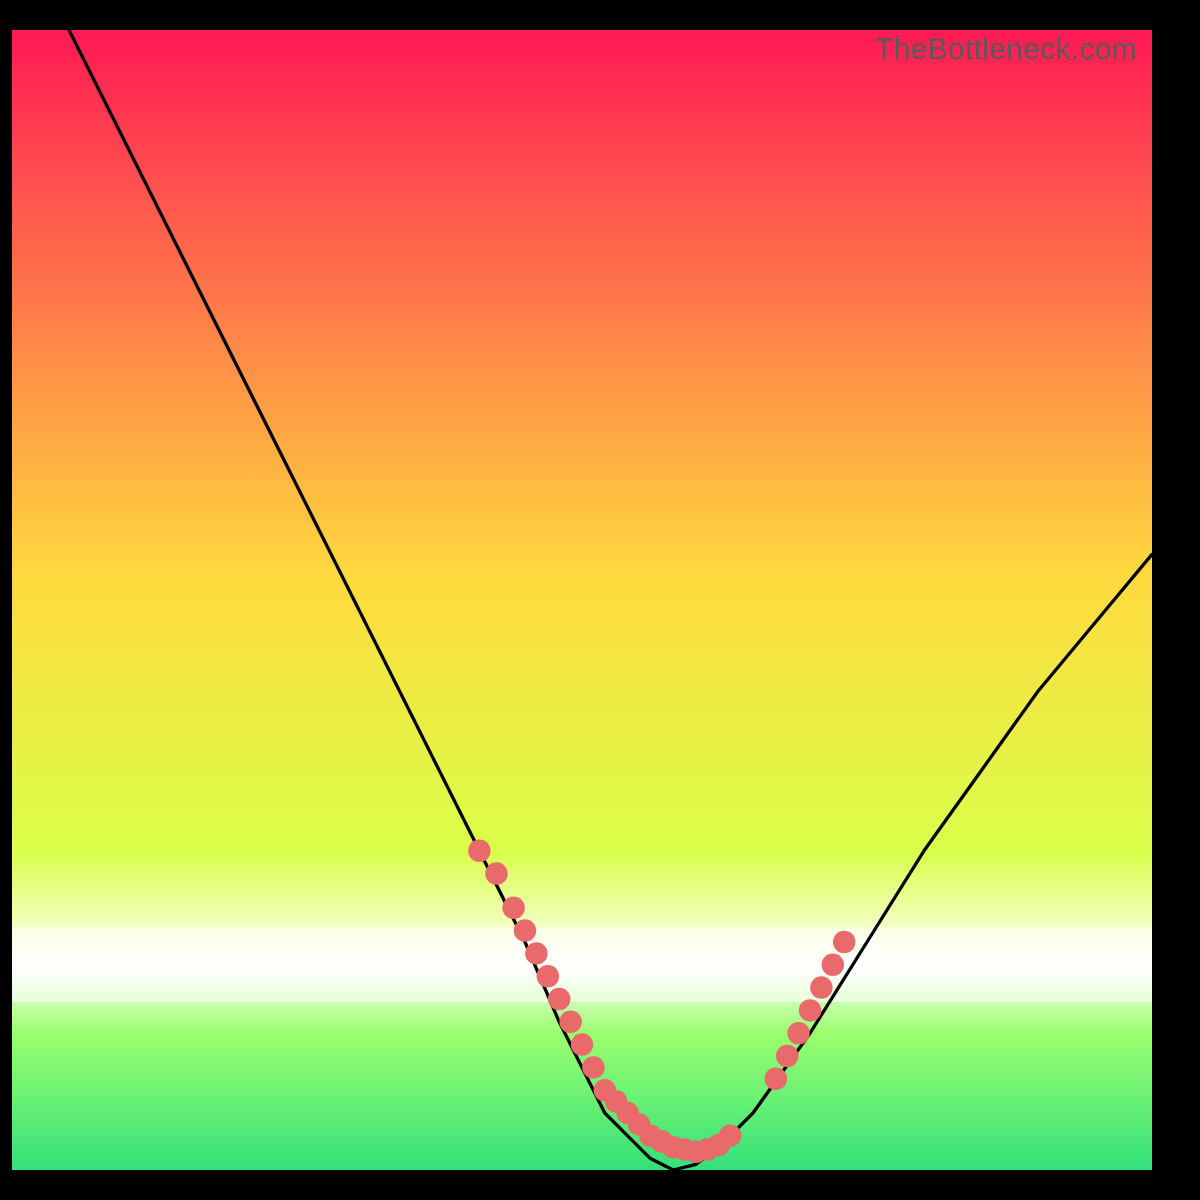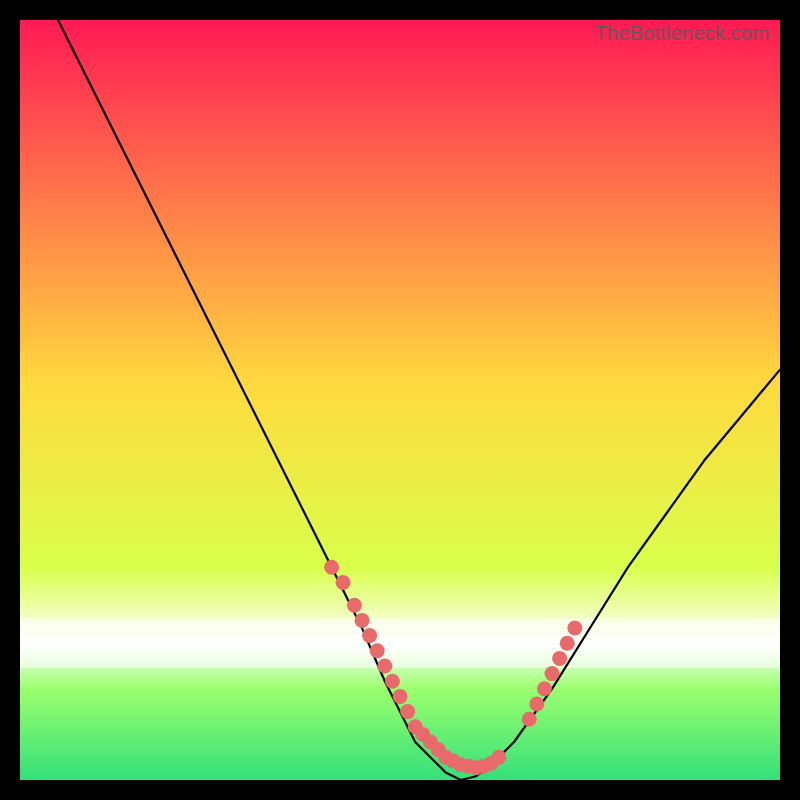--- a/index.html
+++ b/index.html
@@ -6,21 +6,21 @@
     margin: 0;
     padding: 0;
     width: 800px;
     height: 800px;
     background: #000;
     font-family: Arial, Helvetica, sans-serif;
     overflow: hidden;
   }
   .frame {
     position: absolute;
-    left: 20px;
+    left: 8px;
     top: 20px;
     width: 760px;
     height: 760px;
     background: #000;
   }
   .watermark {
     position: absolute;
     right: 10px;
     top: 2px;
     color: #5a5a5a;

